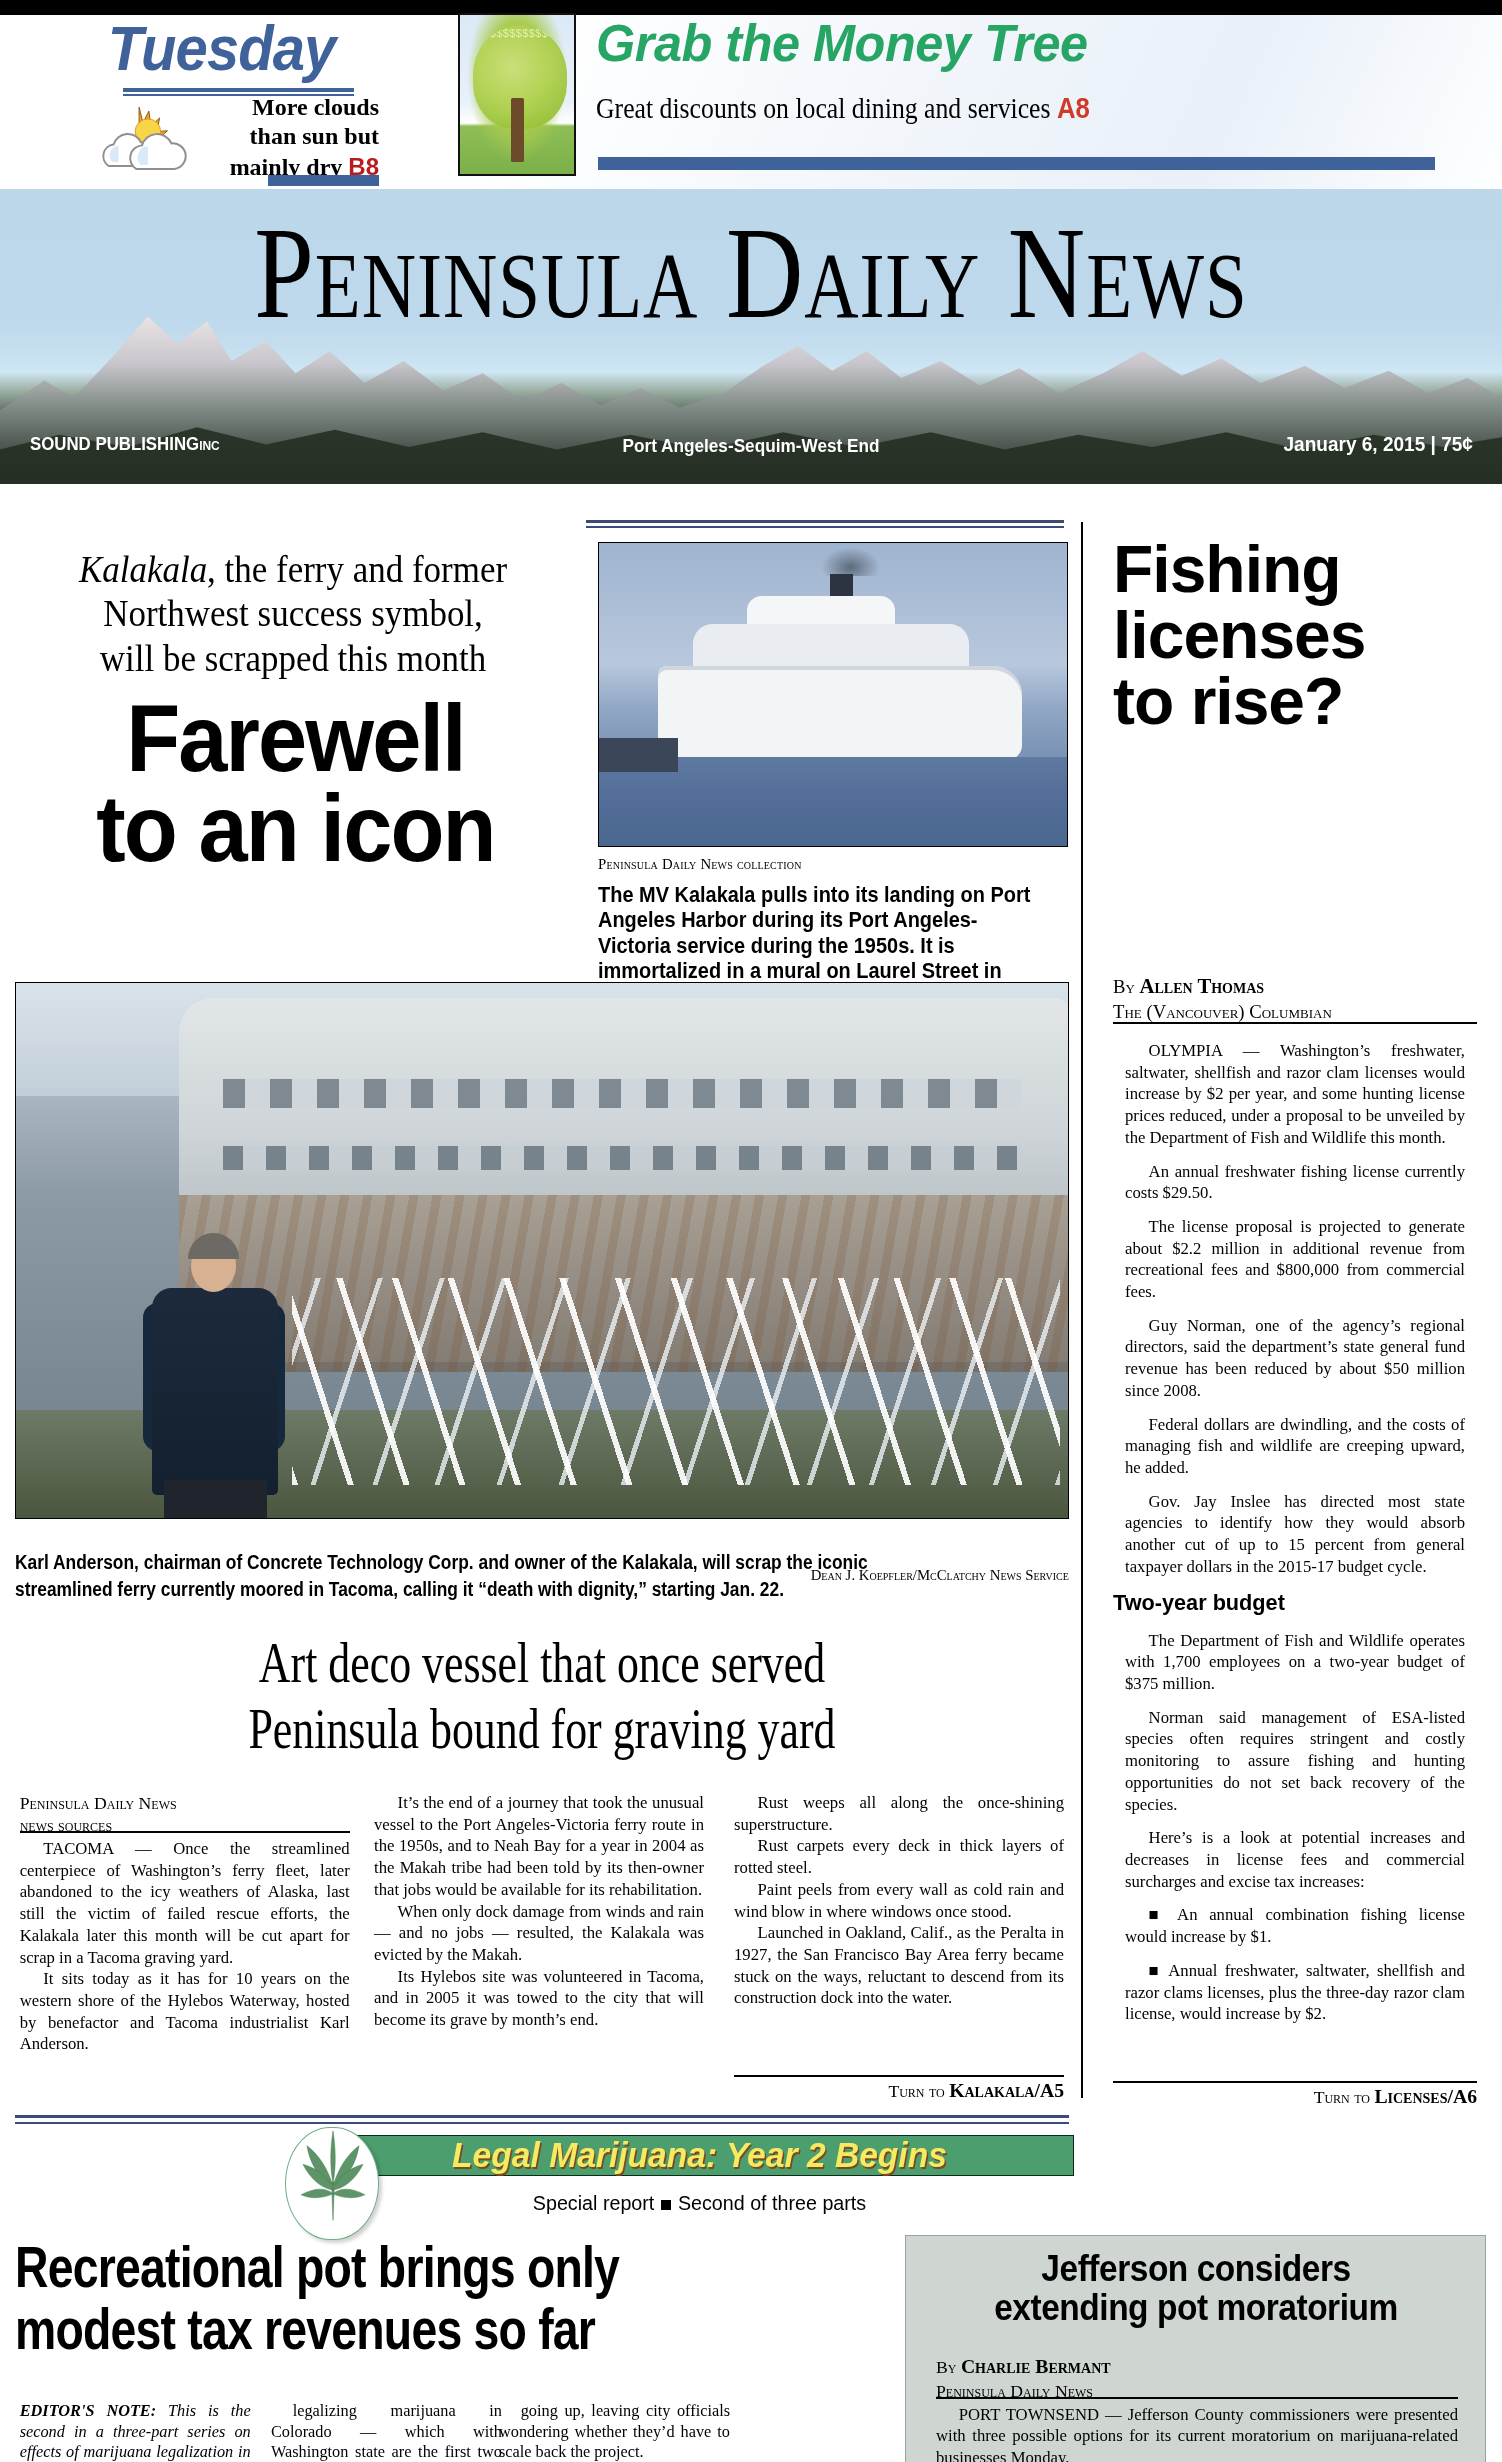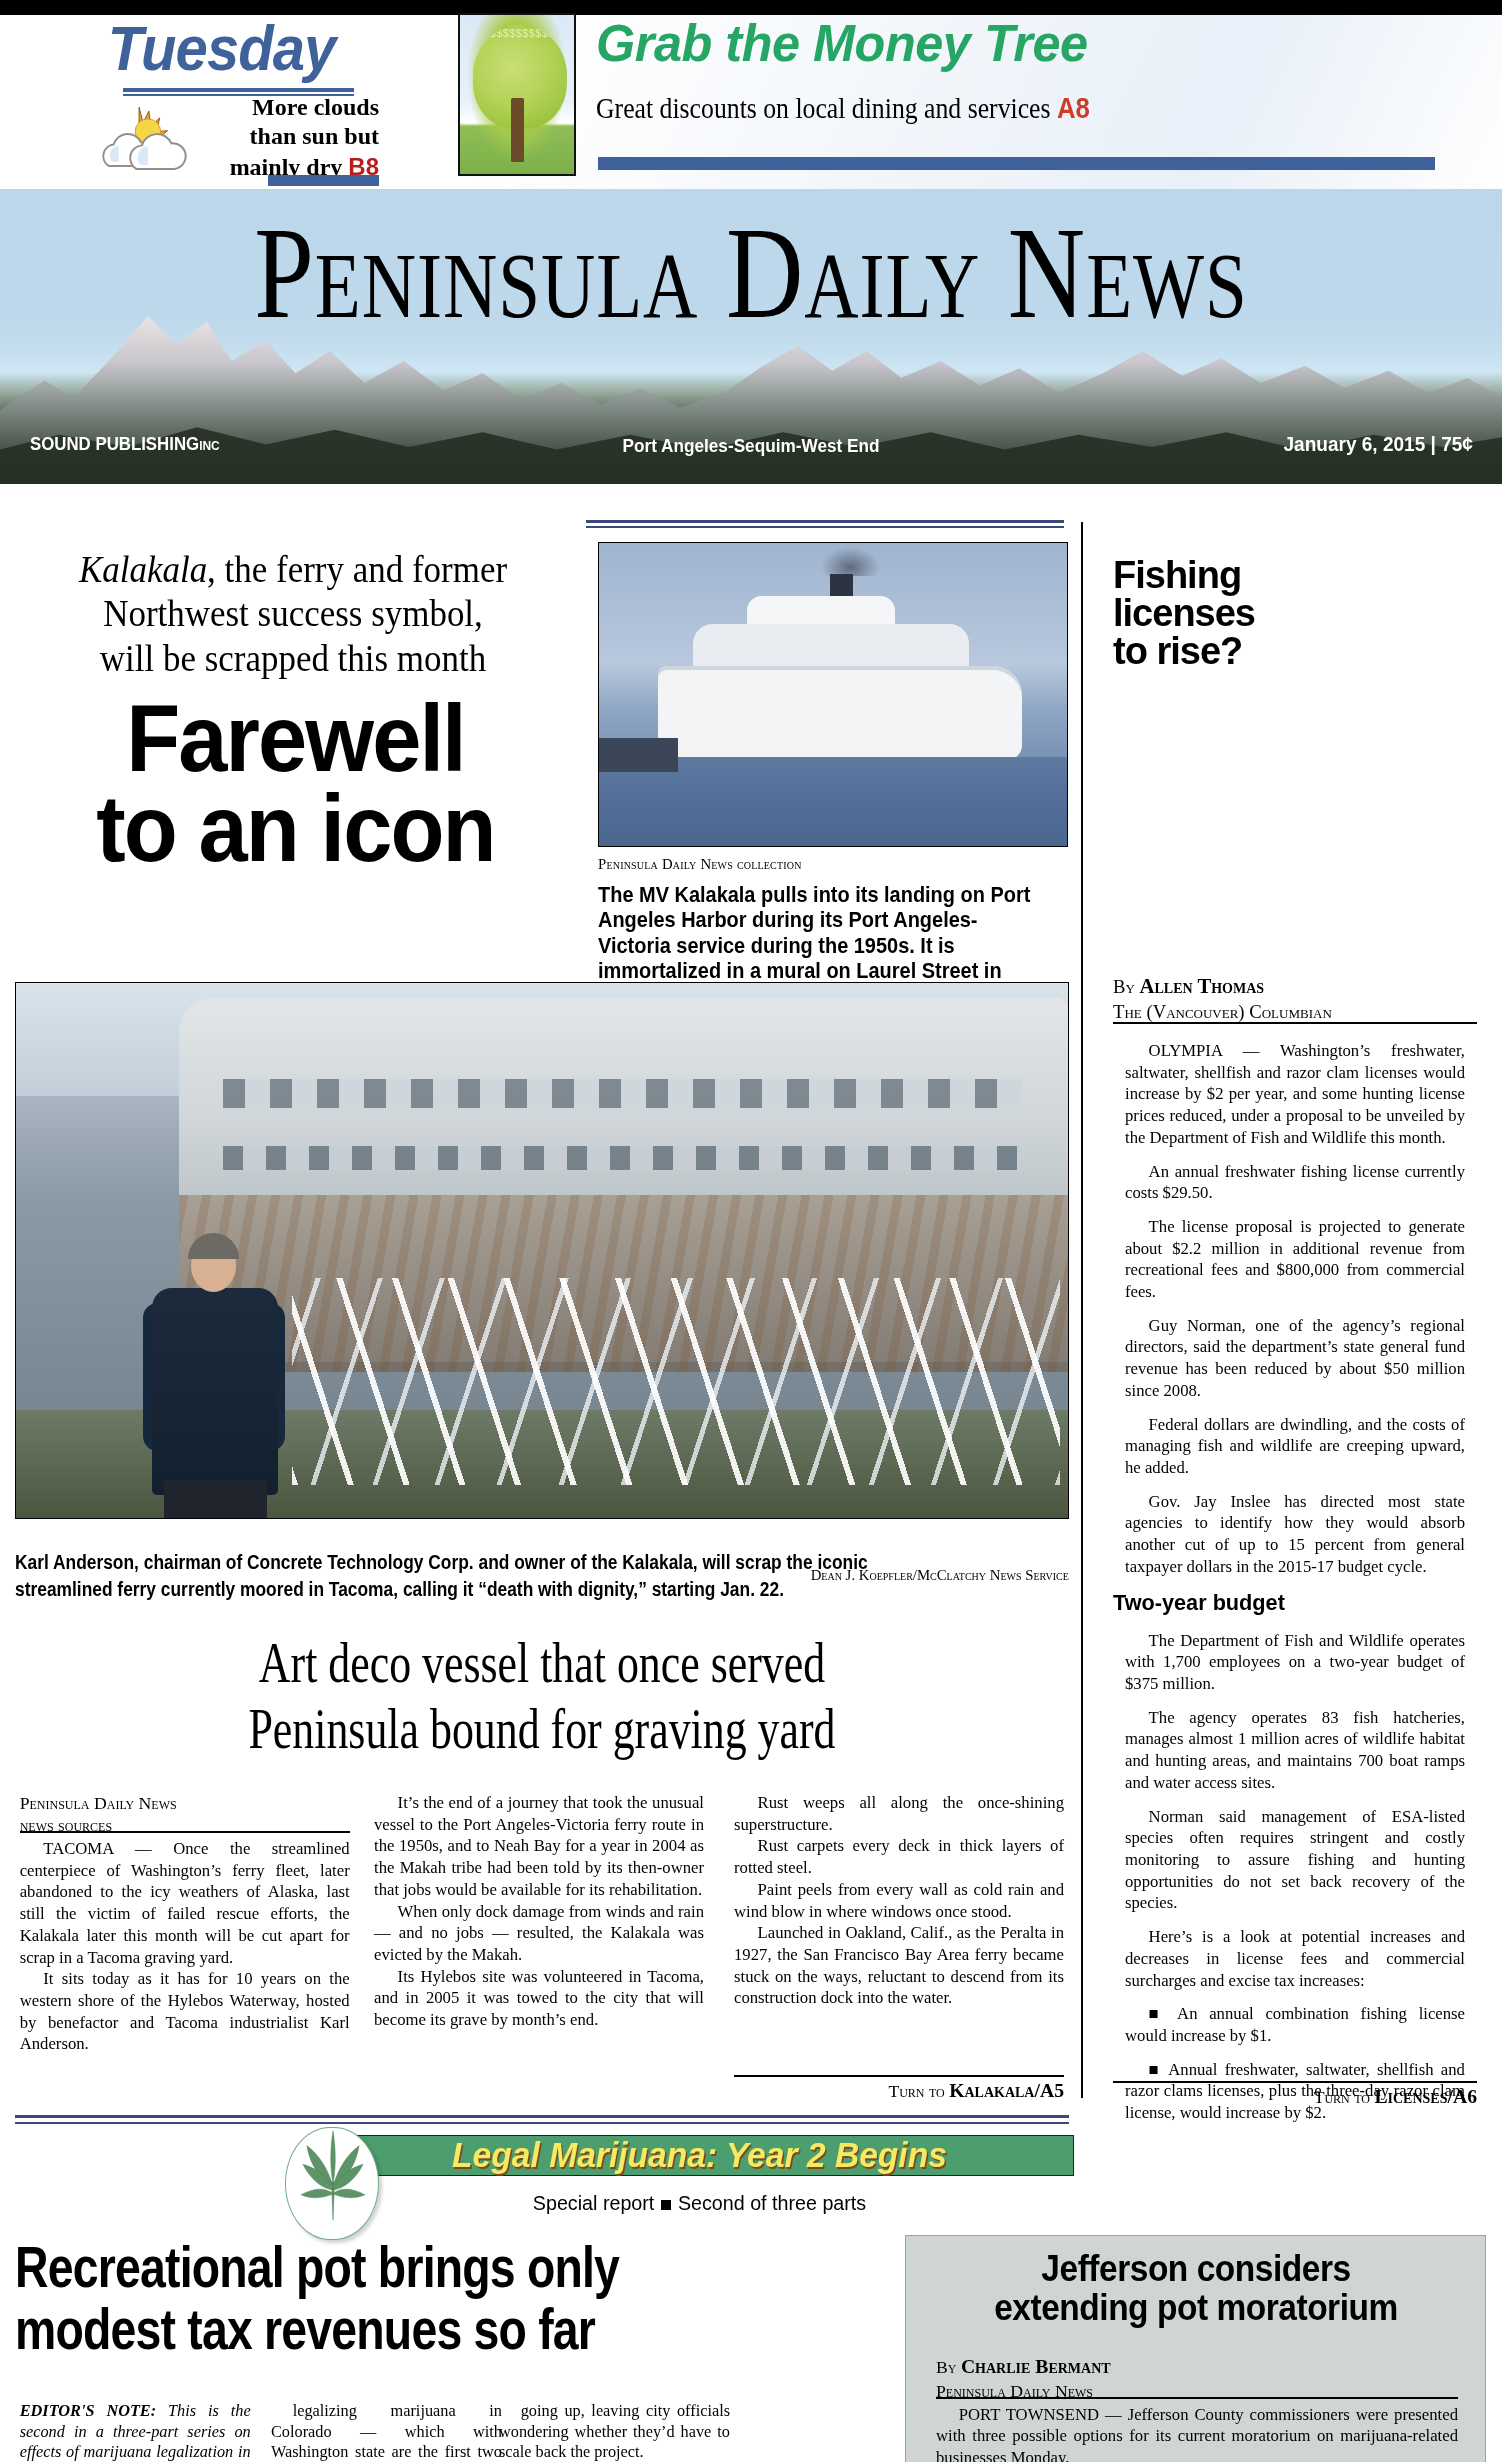--- a/index.html
+++ b/index.html
@@ -265,23 +265,23 @@
   #turn-kalakala {
     left:734px; top:2079px; width:330px; text-align:right;
     font-family:"Liberation Serif", serif; font-variant:small-caps; font-size:17.7px;
   }
   #turn-kalakala b { font-size:19.7px; }
 
   
   #rc-divider { left:1081px; top:522px; width:1.5px; height:1576px; background:#000; }
 
   #fish-head {
-    left:1113px; top:556px; width:364px;
+    left:1113px; top:536px; width:364px;
     font-family:"Liberation Sans", sans-serif; font-weight:bold;
-    font-size:38px; line-height:1.00; letter-spacing:-1px;
+    font-size:66px; line-height:1.00; letter-spacing:-1px;
   }
   #fish-deck {
     left:1113px; top:784px; width:374px;
     font-family:"Liberation Serif", serif; font-size:30.5px; line-height:1.14;
   }
   #fish-byline {
     left:1113px; top:973px; width:364px;
     font-family:"Liberation Serif", serif; font-variant:small-caps; font-size:18.7px; line-height:1.3;
   }
   #fish-byline .n { font-weight:bold; font-size:20.7px; }
@@ -528,21 +528,20 @@
   <div class="abs" id="fish-byline-rule"></div>
   <div class="abs" id="fish-body">
     <p>OLYMPIA — Washington’s freshwater, saltwater, shellfish and razor clam licenses would increase by $2 per year, and some hunting license prices reduced, under a proposal to be unveiled by the Department of Fish and Wildlife this month.</p>
     <p>An annual freshwater fishing license currently costs $29.50.</p>
     <p>The license proposal is projected to generate about $2.2 million in additional revenue from recreational fees and $800,000 from commercial fees.</p>
     <p>Guy Norman, one of the agency’s regional directors, said the department’s state general fund revenue has been reduced by about $50 million since 2008.</p>
     <p>Federal dollars are dwindling, and the costs of managing fish and wildlife are creeping upward, he added.</p>
     <p>Gov. Jay Inslee has directed most state agencies to identify how they would absorb another cut of up to 15 percent from general taxpayer dollars in the 2015-17 budget cycle.</p>
     <h4>Two-year budget</h4>
     <p>The Department of Fish and Wildlife operates with 1,700 employees on a two-year budget of $375 million.</p>
-    <p>The agency operates 83 fish hatcheries, manages almost 1 million acres of wildlife habitat and hunting areas, and maintains 700 boat ramps and water access sites.</p>
     <p>Norman said management of ESA-listed species often requires stringent and costly monitoring to assure fishing and hunting opportunities do not set back recovery of the species.</p>
     <p>Here’s is a look at potential increases and decreases in license fees and commercial surcharges and excise tax increases:</p>
     <p class="bullet"><span>■</span> <span>An annual combination fishing license would increase by $1.</span></p>
     <p class="bullet"><span>■</span> <span>Annual freshwater, saltwater, shellfish and razor clams licenses, plus the three-day razor clam license, would increase by $2.</span></p>
   </div>
   <div class="abs" id="turn-lic-rule"></div>
   <div class="abs" id="turn-lic">
     <span>Turn to </span><b>Licenses</b><b>/A6</b>
   </div>
 

